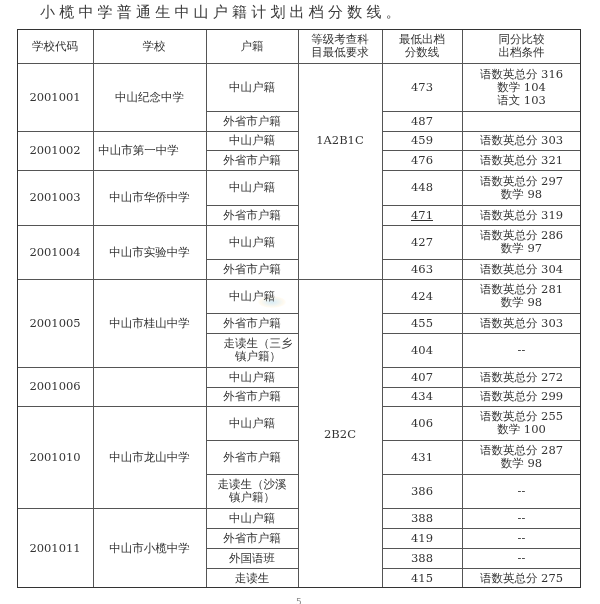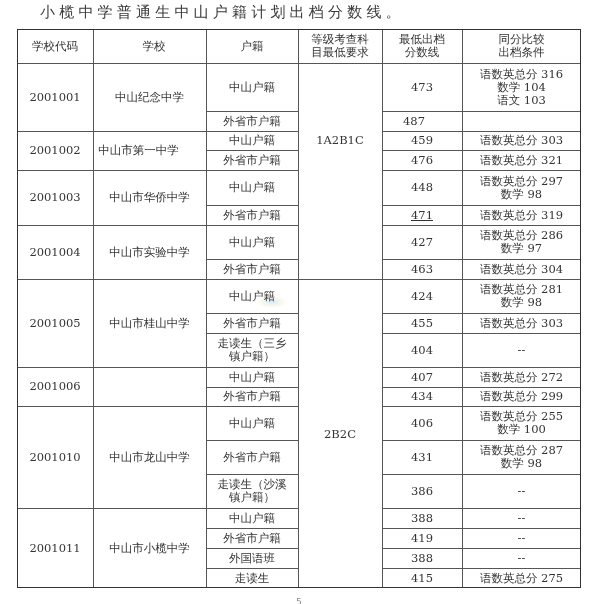--- a/index.html
+++ b/index.html
@@ -51,21 +51,21 @@
     <div class="cell " style="left: 17px; top: 63px; width: 76px; height: 68px;">2001001</div>
     <div class="cell sans" style="left: 93px; top: 63px; width: 113px; height: 68px;">中山纪念中学</div>
     <div class="cell sans cond" style="left: 206px; top: 63px; width: 92px; height: 48px; white-space: pre-line;">中山户籍</div>
     <div class="cell " style="left: 382px; top: 63px; width: 80px; height: 48px;">473</div>
     <div class="cell cond" style="left: 462px; top: 63px; width: 119px; height: 48px; white-space: pre-line;">语数英总分 316
 数学 104
 语文 103</div>
     <div class="hline" style="left: 206px; top: 111px; width: 92px;"></div>
     <div class="hline" style="left: 382px; top: 111px; width: 199px;"></div>
     <div class="cell sans cond" style="left: 206px; top: 111px; width: 92px; height: 20px; white-space: pre-line;">外省市户籍</div>
-    <div class="cell " style="left: 374px; top: 111px; width: 80px; height: 20px; text-align: right;">487</div>
+    <div class="cell " style="left: 382px; top: 111px; width: 80px; height: 20px; text-align: right;">487</div>
     <div class="hline" style="left: 17px; top: 131px; width: 281px;"></div>
     <div class="hline" style="left: 382px; top: 131px; width: 199px;"></div>
     <div class="cell " style="left: 17px; top: 131px; width: 76px; height: 39px;">2001002</div>
     <div class="cell sans" style="left: 82px; top: 131px; width: 113px; height: 39px;">中山市第一中学</div>
     <div class="cell sans cond" style="left: 206px; top: 131px; width: 92px; height: 19px; white-space: pre-line;">中山户籍</div>
     <div class="cell " style="left: 382px; top: 131px; width: 80px; height: 19px;">459</div>
     <div class="cell cond" style="left: 462px; top: 131px; width: 119px; height: 19px; white-space: pre-line;">语数英总分 303</div>
     <div class="hline" style="left: 206px; top: 150px; width: 92px;"></div>
     <div class="hline" style="left: 382px; top: 150px; width: 199px;"></div>
     <div class="cell sans cond" style="left: 206px; top: 150px; width: 92px; height: 20px; white-space: pre-line;">外省市户籍</div>
@@ -104,21 +104,21 @@
     <div class="cell " style="left: 382px; top: 279px; width: 80px; height: 34px;">424</div>
     <div class="cell cond" style="left: 462px; top: 279px; width: 119px; height: 34px; white-space: pre-line;">语数英总分 281
 数学 98</div>
     <div class="hline" style="left: 206px; top: 313px; width: 92px;"></div>
     <div class="hline" style="left: 382px; top: 313px; width: 199px;"></div>
     <div class="cell sans cond" style="left: 206px; top: 313px; width: 92px; height: 20px; white-space: pre-line;">外省市户籍</div>
     <div class="cell " style="left: 382px; top: 313px; width: 80px; height: 20px;">455</div>
     <div class="cell cond" style="left: 462px; top: 313px; width: 119px; height: 20px; white-space: pre-line;">语数英总分 303</div>
     <div class="hline" style="left: 206px; top: 333px; width: 92px;"></div>
     <div class="hline" style="left: 382px; top: 333px; width: 199px;"></div>
-    <div class="cell sans cond" style="left: 206px; top: 333px; width: 92px; height: 34px; white-space: pre-line;">走读生（三乡
+    <div class="cell sans cond" style="left: 212px; top: 333px; width: 92px; height: 34px; white-space: pre-line;">走读生（三乡
 镇户籍）</div>
     <div class="cell " style="left: 382px; top: 333px; width: 80px; height: 34px;">404</div>
     <div class="cell cond" style="left: 462px; top: 333px; width: 119px; height: 34px; white-space: pre-line;">--</div>
     <div class="hline" style="left: 17px; top: 367px; width: 281px;"></div>
     <div class="hline" style="left: 382px; top: 367px; width: 199px;"></div>
     <div class="cell " style="left: 17px; top: 367px; width: 76px; height: 39px;">2001006</div>
     <div class="cell sans cond" style="left: 206px; top: 367px; width: 92px; height: 20px; white-space: pre-line;">中山户籍</div>
     <div class="cell " style="left: 382px; top: 367px; width: 80px; height: 20px;">407</div>
     <div class="cell cond" style="left: 462px; top: 367px; width: 119px; height: 20px; white-space: pre-line;">语数英总分 272</div>
     <div class="hline" style="left: 206px; top: 387px; width: 92px;"></div>

